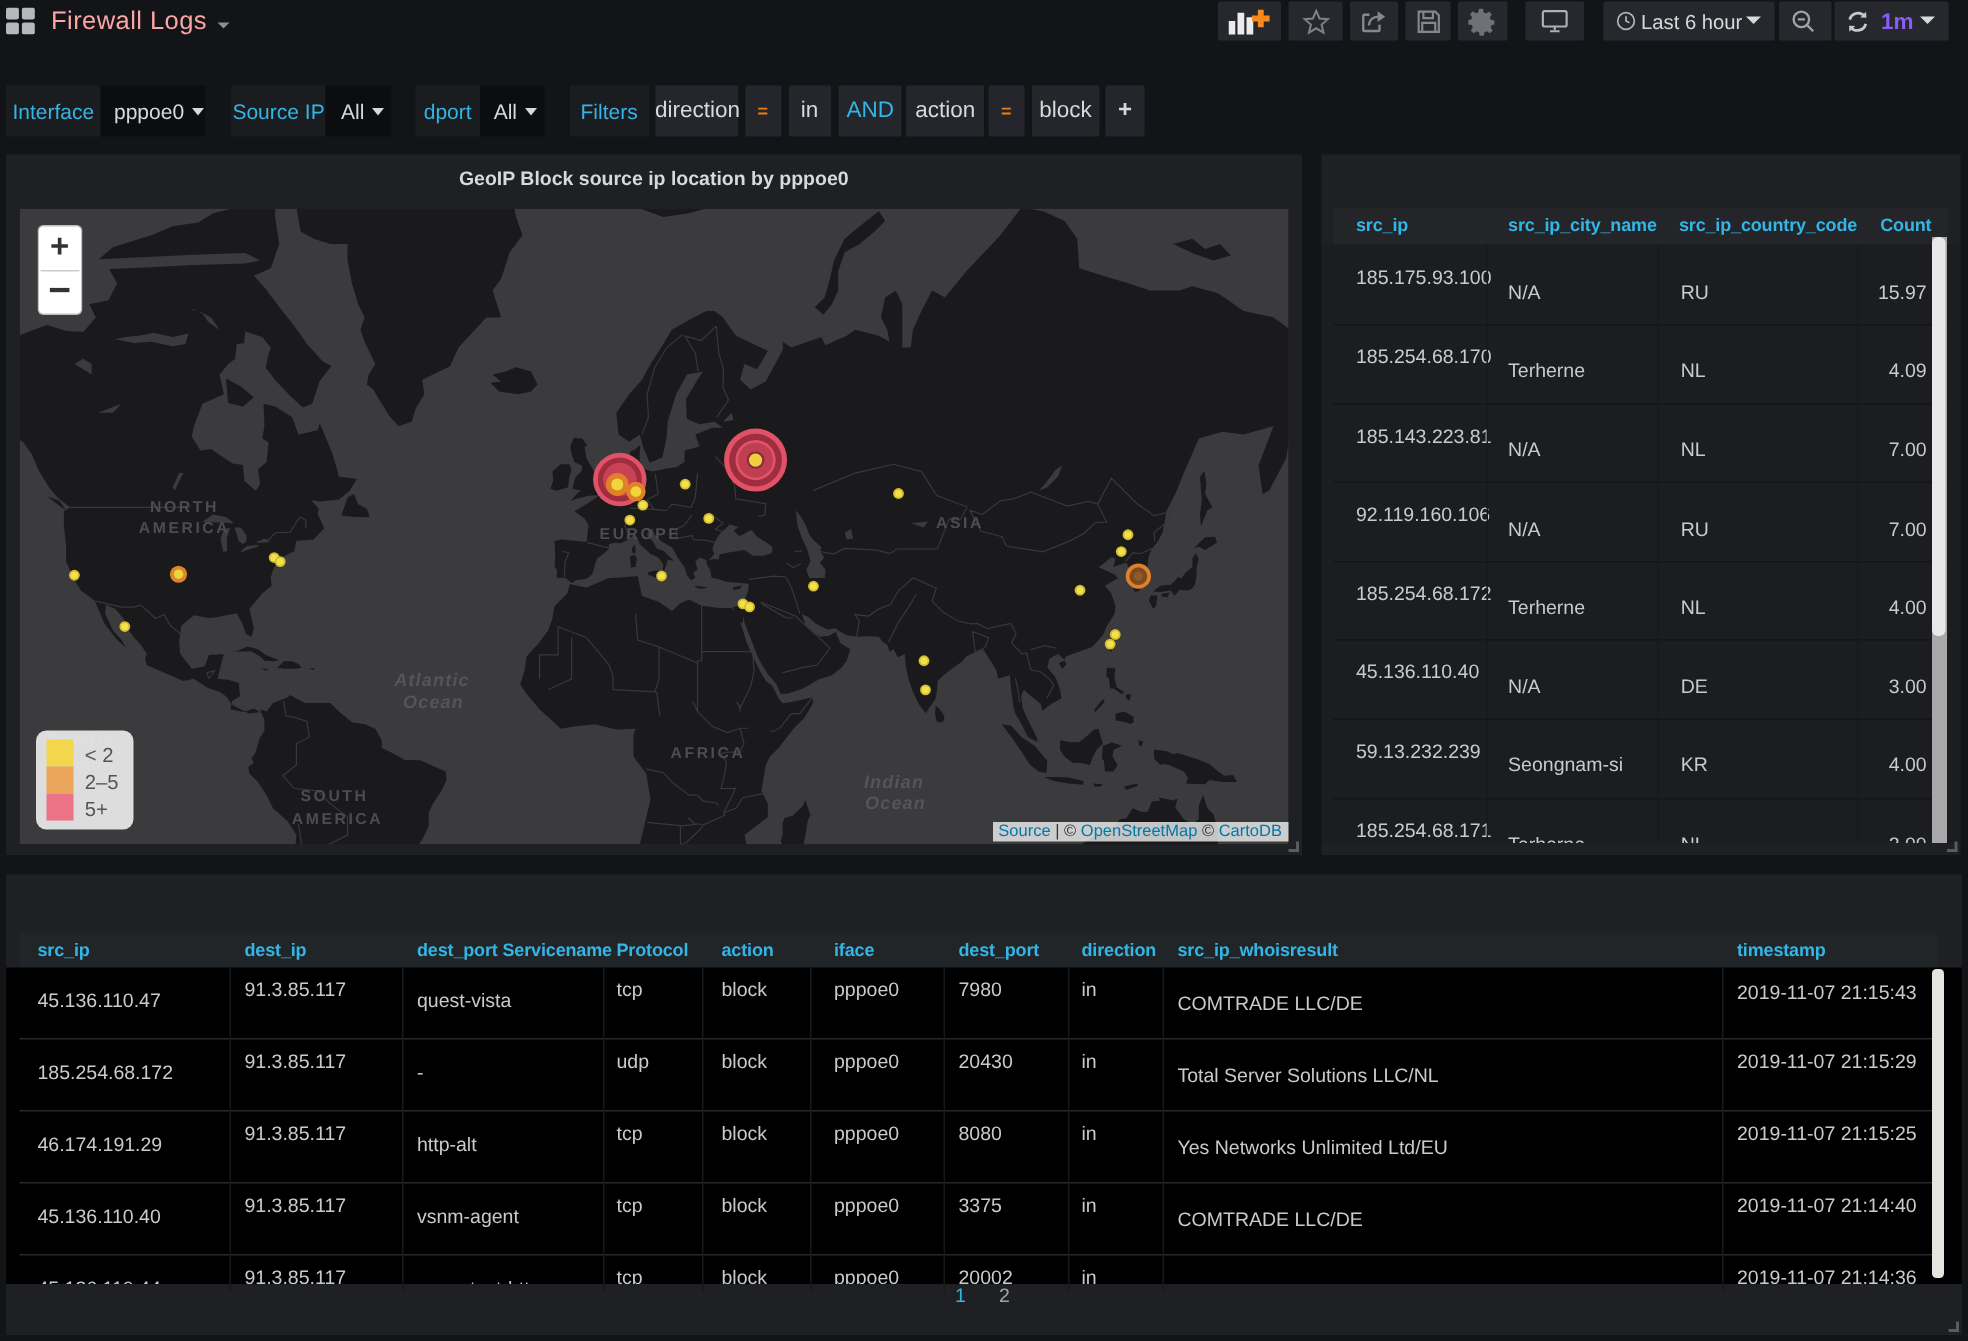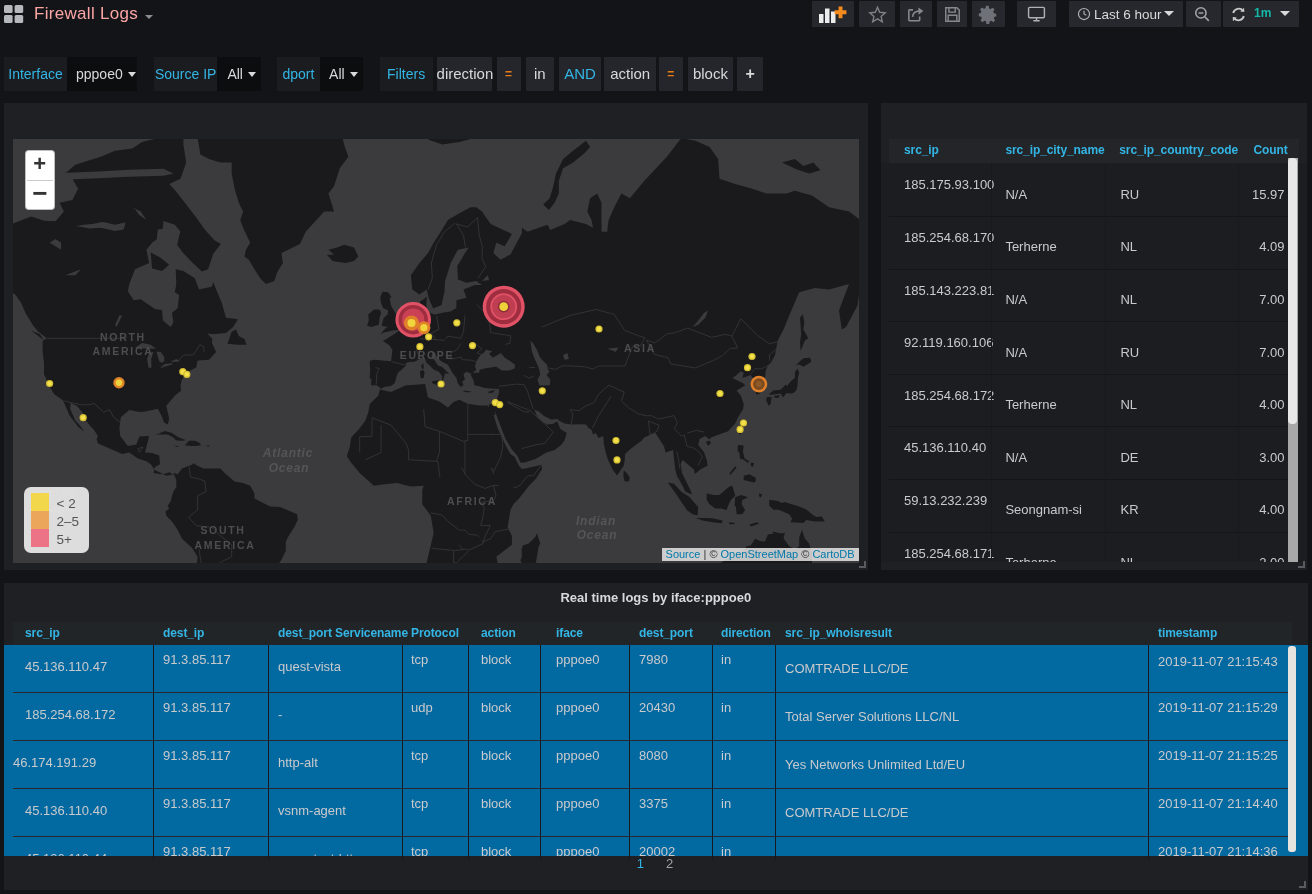--- a/index.html
+++ b/index.html
@@ -75,40 +75,41 @@
     <circle cx="10" cy="10" r="6.5" fill="none" stroke="#9fa3a8" stroke-width="2"></circle>
     <path d="M7 10h6M15 15l5 5" stroke="#9fa3a8" stroke-width="2" fill="none"></path>
   </svg>
 <div class="navbtn" style="left:1223px;width:76px"></div>
 <svg class="abs" style="left:1230px;top:5.5px" width="17" height="17" viewBox="0 0 24 24">
 <path d="M4.5 10A8 8 0 0118.5 6.8" fill="none" stroke="#c7c8ca" stroke-width="2.6"></path>
 <path d="M19.8 2.5l.4 5.8-5.8-.4z" fill="#c7c8ca"></path>
 <path d="M19.5 14A8 8 0 015.5 17.2" fill="none" stroke="#c7c8ca" stroke-width="2.6"></path>
 <path d="M4.2 21.5l-.4-5.8 5.8.4z" fill="#c7c8ca"></path>
 </svg>
-<div class="abs" style="left:1254px;top:6px;font-size:12px;color:#14b8a6;font-weight:bold">1m</div>
+<div class="abs" style="left:1254px;top:6px;font-size:15px;color:#8b5cf6;font-weight:bold">1m</div>
 <div class="abs" style="left:1280px;top:11px;width:0;height:0;border-left:5px solid transparent;border-right:5px solid transparent;border-top:5.5px solid #d8d9da"></div>
 
 <div class="fl-label" style="left:4px;width:63px">Interface</div>
 <div class="fl-value" style="left:67px;width:70px"><span style="margin-left:9px">pppoe0</span><span class="caret"></span></div>
 <div class="fl-label" style="left:154px;width:63.4px">Source IP</div>
 <div class="fl-value" style="left:217.4px;width:43.3px"><span style="margin-left:10px">All</span><span class="caret"></span></div>
 <div class="fl-label" style="left:276.8px;width:43.3px">dport</div>
 <div class="fl-value" style="left:320.1px;width:42.7px"><span style="margin-left:9px">All</span><span class="caret"></span></div>
 <div class="fl-label" style="left:379.6px;width:53px">Filters</div>
 <div class="fl-tag" style="left:436.6px;width:55px">direction</div>
 <div class="fl-tag" style="left:496.6px;width:24px;color:#eb7b18;font-weight:bold;font-size:12px">=</div>
 <div class="fl-tag" style="left:525.6px;width:28.3px">in</div>
 <div class="fl-tag" style="left:558.8px;width:42.6px;color:#33b5e5">AND</div>
 <div class="fl-tag" style="left:604.4px;width:51.5px">action</div>
 <div class="fl-tag" style="left:658.9px;width:23.8px;color:#eb7b18;font-weight:bold;font-size:12px">=</div>
 <div class="fl-tag" style="left:687.6px;width:45.6px">block</div>
 <div class="fl-tag" style="left:737.2px;width:25.8px;font-weight:bold;font-size:16px">+</div>
 
 <div class="panel" style="left:4px;top:103px;width:863.7px;height:467.4px">
+  <div class="ptitle" style="top:8px">GeoIP Block source ip location by pppoe0</div>
   <div class="abs" style="left:9px;top:36px;width:846.5px;height:423.5px;overflow:hidden">
     <svg width="846" height="424" viewBox="0 0 846 424" style="position:absolute;left:0;top:0">
 <rect x="0" y="0" width="846" height="424" fill="#3b3b3d"></rect>
 <path d="M-94.2,110.7L-82.8,103.7L-74.2,105.1L-79.9,84.9L-61.4,65.6L-37.3,73.4L-17.4,80.1L-3.1,85.7L18.2,77.6L31.0,81.7L48.1,82.5L56.6,85.7L76.5,89.6L87.9,88.8L102.1,91.9L110.6,90.4L117.8,65.6L124.9,75.1L133.4,80.9L141.9,78.4L150.5,82.5L149.0,96.4L139.1,103.7L133.4,110.7L136.2,123.9L122.0,130.2L116.3,145.0L114.9,152.2L120.6,161.3L127.7,160.3L141.9,170.0L149.0,171.0L149.9,181.6L157.6,188.1L160.4,183.5L159.0,174.0L164.7,169.0L166.1,156.0L161.8,153.3L163.3,145.0L162.7,130.2L170.4,132.0L181.8,139.2L186.0,150.6L198.8,147.8L200.2,143.3L208.8,163.9L213.0,178.8L225.0,180.2L220.1,188.1L213.0,194.0L200.2,195.3L194.5,194.4L199.4,200.1L198.8,203.6L203.1,213.1L196.0,220.7L184.6,221.5L183.2,228.5L173.2,233.4L169.0,240.8L167.5,246.2L168.1,251.5L161.8,256.7L153.3,266.8L156.2,279.8L154.7,285.5L151.0,283.6L148.5,276.6L144.8,269.8L140.5,270.7L130.6,272.7L126.3,273.0L116.3,271.1L107.8,278.2L106.4,289.2L107.2,297.0L114.9,306.9L123.4,305.4L126.3,297.6L136.2,297.0L132.0,313.5L139.1,314.1L146.2,316.4L147.0,325.2L141.9,328.1L140.5,333.9L147.6,335.3L151.9,334.8L156.2,333.3L164.1,338.2L160.4,335.6L153.3,336.8L141.9,331.0L137.7,325.2L133.4,322.3L124.9,319.4L116.3,313.5L109.2,315.0L85.0,304.5L83.6,300.0L85.0,297.0L80.8,290.8L76.5,286.1L72.2,280.4L69.4,273.3L63.7,266.8L57.5,264.1L57.2,270.1L62.3,281.4L68.0,287.7L71.1,292.7L65.1,287.7L56.6,276.6L50.1,261.4L41.0,254.9L36.7,247.6L31.0,235.3L31.0,223.9L29.6,211.9L29.6,201.9L33.8,199.3L25.3,192.7L19.6,185.8L12.5,174.0L8.2,163.9L2.6,156.0L-4.6,150.6L-11.7,145.0L-25.9,145.0L-37.3,142.1L-47.2,150.6L-51.5,158.7L-60.0,166.5L-68.6,169.0L-77.1,172.5L-84.2,174.0L-79.9,169.0L-74.2,163.9L-67.1,156.0L-64.3,153.3L-67.1,150.6L-77.1,147.8L-87.0,142.1L-84.2,136.2L-88.5,130.2L-82.8,123.9L-74.2,122.0L-85.6,117.4L-94.2,110.7ZM42.4,82.5L50.9,72.6L46.6,63.8L59.4,61.1L65.1,49.8L59.4,39.8L49.5,36.7L62.3,25.8L76.5,21.3L87.9,17.8L102.1,11.8L119.2,9.4L129.1,3.1L144.8,-0.8L159.0,-2.2L170.4,-11.7L170.4,5.6L173.2,23.6L167.5,39.8L156.2,44.9L163.3,52.7L173.2,65.6L183.2,78.4L191.7,90.4L201.7,101.5L207.9,105.1L200.2,114.8L195.1,130.2L188.9,132.6L180.3,124.6L170.9,114.8L163.3,105.1L167.5,92.7L161.8,85.7L151.9,82.5L143.4,80.1L133.4,80.9L127.7,72.6L117.8,67.4L110.6,66.5L102.1,71.7L96.4,80.1L87.9,83.3L79.4,84.9L70.8,85.7L62.3,87.3L53.8,85.7L42.4,83.3ZM87.9,82.5L96.4,72.6L110.6,65.6L122.0,70.0L127.7,78.4L116.3,82.5L102.1,85.7L87.9,82.5ZM137.7,113.4L147.6,118.7L156.2,125.8L149.0,132.0L139.1,129.6L137.7,113.4ZM214.5,204.8L218.7,192.7L223.0,190.4L225.8,197.1L231.5,200.1L233.5,205.7L224.4,205.7L214.5,204.8ZM18.2,191.8L26.7,194.9L31.0,201.4L25.3,197.1L18.2,191.8ZM252.9,145.0L247.2,139.2L241.5,130.2L235.8,120.7L231.5,117.4L232.9,110.7L237.2,103.7L230.1,88.8L227.3,80.9L230.1,72.6L225.8,63.8L221.6,49.8L218.7,34.6L218.7,23.6L207.3,23.6L196.0,20.1L187.4,15.4L184.6,-0.8L190.3,-14.5L184.6,-21.8L193.1,-45.8L207.3,-64.0L218.7,-74.0L255.7,-84.5L298.4,-74.0L321.1,-45.8L332.5,-29.4L326.8,-14.5L331.1,5.6L335.3,17.8L326.8,29.2L321.1,46.9L315.4,54.6L321.1,72.6L311.2,72.6L292.7,92.7L287.0,105.1L268.5,114.1L269.9,123.9L264.2,133.2L261.4,142.1L252.9,145.0ZM319.7,122.0L314.0,116.1L321.1,115.4L315.4,110.7L324.0,108.6L331.1,105.8L341.0,108.6L345.3,117.4L341.0,122.0L332.5,123.9L319.7,122.0ZM160.4,333.9L164.7,335.3L169.0,329.6L178.9,325.8L180.3,324.3L184.6,326.7L190.3,329.6L200.2,329.6L207.3,329.6L213.0,335.3L221.6,342.5L230.1,343.9L237.2,346.8L241.5,354.5L241.5,359.6L247.2,362.4L257.1,367.6L267.1,367.9L274.2,371.0L284.1,375.3L284.7,381.0L281.3,388.2L275.6,396.9L272.8,402.8L272.8,411.7L268.5,420.7L264.2,426.9L258.5,436.2L184.6,436.2L183.2,433.1L184.6,417.7L178.9,408.7L169.0,399.8L164.7,391.1L159.0,382.4L153.3,376.7L152.5,372.4L156.2,369.6L154.7,366.7L157.6,362.4L159.0,356.8L160.4,352.5L163.3,348.2L163.3,341.1L160.4,333.9ZM142.2,295.7L144.8,295.1L151.9,292.0L159.0,293.9L164.1,297.6L168.4,299.4L172.6,300.9L170.4,301.8L163.3,301.5L160.4,298.5L154.7,295.4L146.2,295.4L142.2,295.7ZM171.8,306.3L176.1,301.8L181.8,301.8L186.0,303.6L188.3,306.3L183.2,306.9L177.5,306.9L171.8,306.3ZM161.0,306.3L166.1,307.5L164.1,308.1L161.0,306.3ZM192.6,306.3L196.8,306.6L196.0,307.8L192.6,306.3ZM356.7,221.9L360.9,220.7L378.0,222.3L379.4,211.1L376.6,206.5L370.0,201.9L379.4,196.2L388.0,190.4L393.7,188.6L396.5,183.5L402.2,178.8L407.9,176.9L406.7,169.0L407.0,162.4L410.7,160.3L413.9,157.6L413.3,165.5L414.4,172.5L418.4,174.4L422.1,175.4L430.6,173.5L437.7,172.5L443.4,169.0L443.4,161.3L453.4,158.7L450.5,150.6L461.9,146.1L469.0,146.1L463.3,142.1L453.4,143.8L444.9,140.4L444.3,127.1L452.0,114.1L455.7,108.6L444.9,110.7L437.7,123.9L434.9,133.2L432.1,142.1L431.5,152.2L428.6,166.0L420.1,169.5L415.6,158.7L413.6,150.6L406.5,155.5L399.3,150.6L397.9,136.2L406.5,123.9L415.0,114.1L420.7,103.7L427.8,92.7L434.9,80.9L446.3,74.3L457.7,68.3L463.3,68.3L469.0,72.6L477.6,84.9L498.9,94.9L491.8,107.2L483.3,103.7L480.4,114.1L487.5,120.7L497.5,115.4L508.9,94.2L508.9,88.8L514.5,92.7L534.5,85.7L537.3,91.1L551.5,84.9L557.2,80.9L572.9,84.9L580.0,88.8L578.5,80.9L574.3,72.6L577.1,59.3L584.2,54.6L588.5,63.8L588.5,92.7L594.2,92.7L595.6,80.9L601.3,68.3L608.4,54.6L616.9,59.3L631.2,41.9L653.9,17.8L668.1,-0.8L682.4,1.8L696.6,8.1L705.1,20.1L706.5,39.8L722.2,44.9L739.2,49.8L753.5,54.6L773.4,54.6L781.9,51.8L799.0,56.5L816.0,68.3L836.0,72.6L847.3,80.9L867.2,76.8L887.2,88.8L895.7,110.7L890.0,117.4L875.8,120.7L867.2,145.0L847.3,146.1L844.5,166.5L833.1,188.1L828.8,190.4L826.0,171.5L836.0,145.0L816.0,150.6L801.8,148.9L786.2,153.3L776.2,176.4L770.5,190.4L764.8,201.4L762.0,216.0L758.6,222.7L754.9,226.6L752.6,232.3L752.0,240.1L750.6,247.9L746.4,254.9L743.5,255.6L742.1,251.5L743.5,244.4L740.7,240.8L737.8,236.0L729.3,239.0L730.7,233.4L727.9,232.3L722.2,237.1L719.3,239.0L730.7,244.4L732.1,246.5L723.6,251.5L727.9,256.7L730.7,265.1L730.1,270.1L725.0,278.2L722.2,284.5L715.1,292.3L708.0,294.8L698.0,298.5L696.6,300.6L692.3,297.0L686.6,300.0L685.2,306.0L690.9,312.9L693.7,320.8L694.6,326.7L688.0,330.1L681.8,335.0L680.9,330.4L673.8,324.6L669.6,320.8L667.6,325.2L669.0,333.9L672.4,341.1L678.1,352.5L678.9,355.6L672.4,352.5L668.1,343.9L663.9,336.8L662.4,331.0L661.0,319.4L660.2,311.1L652.5,313.5L651.1,307.5L645.4,298.5L642.5,293.9L636.8,296.0L631.2,298.5L628.3,302.1L622.6,306.0L616.9,310.5L612.1,315.0L611.8,320.8L610.7,326.7L608.4,330.1L605.6,334.2L604.1,336.5L599.9,331.0L595.6,322.3L592.8,314.1L590.8,304.5L590.2,297.0L585.6,299.1L582.8,293.9L580.0,295.4L578.5,290.8L575.7,289.2L572.9,285.5L565.7,285.2L558.6,285.5L551.5,284.5L545.8,281.4L544.4,279.8L538.7,280.7L531.0,276.9L525.9,272.4L521.4,270.4L523.9,277.2L528.8,282.3L533.9,285.5L539.6,284.9L544.1,282.3L547.3,289.9L553.8,293.9L551.5,301.5L548.1,306.0L541.6,311.1L533.0,313.8L522.5,320.0L511.7,323.5L507.4,323.5L504.6,317.0L498.9,310.5L492.6,300.0L488.4,289.2L483.3,275.9L482.7,271.7L482.1,276.3L479.0,275.6L476.4,270.4L475.6,265.8L482.7,263.8L485.0,257.0L485.8,254.6L486.1,250.1L477.0,249.4L470.5,248.7L466.2,247.2L461.4,246.2L460.5,241.1L458.2,237.1L457.7,234.9L461.9,233.8L466.2,233.8L466.5,230.8L472.7,229.3L483.3,227.7L488.9,231.5L496.1,231.5L501.7,229.6L502.0,225.8L497.5,222.3L491.8,218.8L488.4,214.8L487.5,214.3L483.3,216.8L479.8,218.4L476.1,214.8L479.3,212.3L473.3,210.7L470.5,213.9L468.2,215.2L465.6,218.8L463.3,222.7L461.9,227.3L463.3,230.4L459.1,234.9L453.4,232.7L450.5,235.3L452.0,240.8L449.1,242.6L450.5,246.2L447.7,247.9L444.9,244.4L443.4,239.0L439.2,233.4L434.9,225.8L427.8,221.9L423.0,216.8L422.1,213.5L419.3,213.9L418.4,218.0L422.1,221.9L424.9,226.6L429.2,228.1L436.3,234.9L432.1,234.2L430.6,239.3L429.2,243.0L428.9,241.5L429.2,237.1L427.8,235.3L425.8,232.7L420.7,230.4L416.4,226.2L413.6,223.9L412.1,220.0L408.7,218.4L405.0,221.1L400.8,223.1L397.4,222.7L392.8,223.9L393.1,226.6L390.0,229.6L385.1,233.4L383.7,237.1L382.8,240.8L381.7,244.0L378.0,246.9L370.9,247.9L368.3,249.7L363.8,246.2L358.1,246.2L358.4,240.8L356.7,239.0L357.2,231.5L356.7,221.9ZM366.9,250.4L378.0,252.9L392.2,246.5L412.1,245.1L415.0,258.4L426.4,262.4L434.9,268.4L440.6,263.1L446.3,260.7L454.8,264.8L466.2,266.4L474.7,266.4L481.0,277.2L484.7,289.2L488.9,298.5L493.2,307.5L497.5,315.0L501.7,317.9L506.0,326.7L508.9,329.9L514.5,329.0L520.2,327.8L528.8,325.8L529.0,329.9L523.1,339.6L516.0,346.8L506.0,359.6L500.3,365.3L497.5,371.0L496.1,379.6L494.6,388.2L498.9,396.9L498.9,405.7L483.3,417.7L486.1,430.0L412.1,430.0L420.7,394.0L417.8,376.7L409.3,365.3L409.3,351.1L410.7,346.8L397.9,347.4L383.7,343.9L369.5,345.4L360.9,346.8L346.7,333.9L338.2,323.8L333.9,317.3L336.8,307.5L338.2,298.5L346.7,289.2L352.4,281.4L355.3,273.3L356.7,265.1L365.2,256.7L366.9,250.4ZM367.5,194.9L372.3,189.5L374.6,188.1L368.6,186.8L370.0,181.2L370.9,178.8L374.6,175.4L375.2,171.5L370.0,169.0L368.1,163.9L367.2,158.7L369.5,152.8L375.2,153.3L378.6,158.2L376.6,158.7L378.0,166.5L379.4,169.0L382.3,174.0L384.3,178.8L388.5,183.5L387.7,189.5L384.6,191.3L380.9,191.3L376.6,192.2L370.9,193.6L367.5,194.9ZM366.6,170.5L368.1,174.0L366.6,178.8L365.8,185.8L358.1,188.1L354.1,186.8L355.8,181.2L355.3,175.4L360.9,170.5L366.6,170.5ZM530.2,65.6L536.7,59.3L540.1,47.9L543.0,34.6L550.1,20.1L560.1,11.8L572.9,1.8L577.1,8.1L571.4,14.2L560.1,23.6L550.1,29.2L545.8,41.9L545.8,54.6L541.6,63.8L535.9,70.9L530.2,65.6ZM769.1,23.6L781.9,20.1L790.4,27.0L800.4,23.6L807.5,31.3L796.1,34.6L783.3,30.3L769.1,23.6ZM415.0,0.5L426.4,-14.5L446.3,-11.7L460.5,-0.8L446.3,3.1L429.2,5.6L415.0,0.5ZM787.0,178.8L789.9,174.9L791.3,183.5L790.4,190.4L795.3,199.3L791.9,201.4L787.6,211.9L787.0,203.6L788.2,194.9L787.0,178.8ZM783.0,226.6L786.2,223.1L790.4,219.2L797.0,218.8L798.4,222.7L790.4,227.7L786.2,225.4L783.0,226.6ZM784.2,229.6L786.2,233.4L784.8,239.0L784.5,246.2L783.6,250.8L781.3,253.6L778.8,254.6L773.4,254.2L770.0,258.4L767.7,254.6L760.6,255.6L756.3,255.3L756.0,256.7L756.9,254.2L760.6,251.5L767.7,250.8L772.8,245.5L774.2,246.9L777.6,242.6L781.9,239.0L781.9,233.4L784.2,229.6ZM754.0,258.0L758.6,258.0L757.7,265.1L755.5,266.8L754.0,263.1L752.9,261.4L754.0,258.0ZM761.4,257.0L766.8,256.0L765.4,259.1L761.4,258.7L761.4,257.0ZM727.9,285.2L730.7,286.1L727.9,295.7L725.6,293.9L725.3,289.9L727.9,285.2ZM692.9,303.0L696.6,301.5L698.0,303.9L695.2,306.9L692.9,303.0ZM610.7,331.6L612.1,332.5L614.7,335.3L616.7,338.8L616.1,341.9L613.0,342.8L611.2,341.4L610.4,336.8L610.7,331.6ZM475.6,252.5L481.8,251.1L480.1,253.6L475.6,254.2L475.6,252.5ZM450.5,251.5L458.5,252.5L454.8,253.6L450.5,252.5L450.5,251.5ZM419.0,242.6L422.7,241.5L428.1,241.5L426.6,247.2L419.0,244.0L419.0,242.6ZM407.0,231.9L409.9,230.8L411.6,233.4L410.7,239.0L407.6,239.3L407.0,231.9ZM408.2,226.6L410.4,223.9L410.7,230.0L408.7,229.6L408.2,226.6ZM654.8,343.6L661.0,344.8L668.1,352.5L676.7,358.2L685.2,368.1L684.6,376.4L679.5,375.3L673.8,371.0L668.1,362.4L662.4,353.9L654.8,343.6ZM682.9,379.0L690.9,379.0L699.4,379.3L709.4,381.6L709.1,384.2L699.4,383.3L689.5,381.6L682.9,379.0ZM693.7,354.5L700.8,355.9L706.5,355.9L712.2,351.1L716.5,347.4L719.3,346.8L722.2,356.8L717.9,361.0L715.1,366.7L713.6,371.0L708.0,369.6L702.3,369.6L696.6,365.3L693.7,361.0L693.7,354.5ZM722.2,358.2L726.4,356.8L727.9,355.9L735.0,358.2L729.3,361.0L728.7,365.3L732.1,371.0L729.3,375.3L723.6,375.3L723.0,368.1L721.6,366.7L722.2,358.2ZM756.3,360.7L764.8,361.9L769.1,363.9L772.0,363.0L776.2,364.4L784.8,367.0L793.3,370.4L799.0,375.3L803.2,378.1L808.9,377.6L811.8,382.4L801.8,382.4L793.3,381.0L790.4,383.9L777.6,383.3L779.1,379.6L776.2,375.3L766.3,371.0L763.4,370.4L760.6,371.0L756.3,366.7L756.3,360.7ZM725.0,306.0L730.7,306.6L729.9,312.6L731.6,319.4L736.4,322.3L735.0,323.8L729.3,320.0L727.0,320.0L726.4,313.5L724.5,312.0L725.0,306.0ZM730.7,336.8L736.4,335.3L742.7,338.8L742.7,342.5L740.7,343.6L737.0,342.5L730.7,341.1L730.7,336.8ZM717.1,335.9L716.5,334.2L722.2,327.2L723.6,328.7L717.1,335.9ZM737.8,323.8L741.2,324.1L739.8,328.1L737.8,326.7L737.8,323.8ZM736.4,385.3L744.9,383.3L745.8,384.7L737.8,387.6L736.4,385.3ZM715.9,383.3L722.2,383.9L720.8,385.3L716.5,385.3L715.9,383.3ZM746.1,354.5L749.2,355.3L747.8,358.7L746.1,357.3L746.1,354.5ZM742.1,399.8L747.8,402.2L752.0,402.5L754.9,395.4L760.6,394.6L759.2,392.5L766.3,394.0L769.1,394.6L772.0,393.4L770.5,399.2L776.2,407.2L781.9,410.2L786.2,407.2L786.2,398.4L789.0,390.8L791.9,399.8L796.1,404.2L799.0,414.7L799.0,436.2L705.1,436.2L706.5,430.0L708.0,423.8L715.1,419.2L722.2,417.7L730.7,411.7L733.6,407.2L737.8,406.6L742.1,399.8ZM523.9,394.3L526.5,402.2L527.3,404.2L525.3,408.7L524.5,414.7L521.7,430.0L511.7,430.0L507.4,421.6L508.9,417.4L508.6,410.2L510.0,406.3L515.4,404.8L518.8,401.6L522.2,398.1L523.9,394.3Z" fill="#1a1a1c" fill-rule="nonzero"></path>
 <path d="M33.8,199.3L112.9,199.3M112.9,199.3L114.1,198.0M147.6,228.9L159.0,224.6M158.4,222.3L165.3,221.5L170.9,216.0L180.3,216.0L186.9,205.7L190.9,207.8L190.9,213.1M50.6,261.8L68.0,265.8L75.9,265.8L81.1,264.4L90.7,273.3L96.4,270.7L100.7,278.2L107.5,283.6M126.3,313.5L130.0,308.1L124.9,309.6L126.3,313.5M176.1,328.1L177.5,338.2L184.6,339.6L191.7,341.9L193.1,352.5L184.6,356.8L184.6,371.0L175.5,378.1L183.2,386.7L198.8,388.2L207.3,396.9L218.7,405.7L218.7,417.7L206.5,423.8L205.9,436.2M186.0,410.2L188.0,423.8L192.6,426.2L192.8,436.2M219.9,436.2L225.0,439.4L229.5,430.0L228.4,436.2M359.0,278.8L359.0,297.6L346.7,297.6L346.7,313.5M368.1,286.1L368.1,313.5L352.4,320.8M359.0,278.8L378.0,286.1L392.8,303.9L395.6,311.1L395.6,320.8M410.7,270.1L412.1,287.7L426.4,292.3L426.4,313.5L423.5,322.3M454.8,264.8L454.8,301.5L452.0,301.5L452.0,335.3M454.8,295.4L480.7,295.4M426.4,292.3L452.0,303.0M395.6,320.8L423.5,322.3M378.6,222.7L392.8,226.2M362.4,228.5L366.1,229.6L363.8,235.3L363.2,245.5M405.0,205.3L403.6,211.9L405.6,216.0L405.0,220.7M407.0,199.7L423.0,200.6L431.8,201.4M423.8,176.9L425.8,190.4L418.4,194.0L423.0,200.6M452.0,176.4L450.5,192.7L447.7,199.3L434.9,197.1L432.6,200.1M463.9,165.5L471.9,174.0L476.7,184.5L477.6,193.6L497.5,196.7L496.9,204.4L492.4,205.3M459.4,202.7L469.0,209.8L463.9,213.9L468.2,215.2M448.3,204.4L443.4,211.1L437.7,213.9L438.6,220.0L448.3,218.0L449.1,220.7L457.7,221.1L463.3,222.7M415.0,150.6L419.3,139.2L418.4,123.9L423.5,105.8L431.5,92.7L442.0,84.1M452.5,108.6L450.5,96.4L443.4,84.9L454.5,88.0L464.5,78.4M464.8,139.2L472.7,127.7L469.0,119.4L469.3,107.2L466.2,96.4L464.5,78.4M486.1,247.2L503.7,245.1L511.1,245.8M511.1,236.4L516.0,239.3L521.1,236.7M520.2,270.1L514.8,253.2L511.1,245.8M494.6,263.4L510.8,272.7L516.0,273.0M494.1,262.4L517.4,271.7L540.4,293.0L531.6,304.5L523.1,305.7L508.6,309.6M558.1,285.8L559.8,275.0L556.9,270.7L566.0,271.7L572.6,267.1L580.8,263.8L583.7,258.7L585.9,254.9L595.9,246.2M579.4,289.2L585.6,276.6L594.2,263.4L597.9,257.0M635.1,282.0L646.0,286.1L644.0,292.3L637.1,296.0L635.4,282.0M661.0,276.6L664.4,283.6L661.3,289.6L668.4,297.0L671.3,296.0M671.3,296.0L674.1,307.5L680.9,309.0L686.9,313.8L689.5,317.9L684.9,326.4M663.9,312.9L665.9,322.3L666.7,329.6M516.5,228.5L521.9,228.5M533.0,228.5L542.7,230.4L550.1,226.6L571.4,227.7L580.2,230.0L585.1,227.0L611.8,227.0M528.8,188.1L557.2,176.4L582.8,170.5L601.3,175.4L611.5,191.3L625.5,196.7L632.0,198.8M611.8,227.0L619.8,206.9L626.9,207.8L632.0,198.8M633.4,201.0L641.7,204.0L653.9,194.9L662.4,193.6L674.4,189.1L690.6,195.3L698.6,198.4L712.5,195.3L718.8,197.1M633.4,201.0L641.1,215.2L655.1,218.8L657.9,225.0L682.4,228.9L699.4,221.9L709.4,216.8L717.3,209.4L724.7,209.0L718.8,197.1M718.8,197.1L727.9,179.8L744.9,196.7L756.3,204.8L766.8,202.3L766.3,207.8L756.3,216.0L756.9,221.9M737.5,235.3L742.1,229.6L747.8,230.0L755.2,226.6M744.1,242.6L748.6,240.4M595.9,246.2L611.2,253.2L608.4,261.8L615.5,268.8L625.5,275.0L634.3,276.9L638.3,276.6L645.4,280.1L661.0,276.6M674.1,294.2L683.2,291.4L690.9,293.0M467.9,363.6L471.3,369.0L469.6,379.6L467.6,386.7L477.3,386.5L469.6,402.8L470.2,404.5L455.7,411.1L452.8,410.2L440.6,411.7L440.6,423.8L443.4,423.8L455.7,412.0M418.4,409.3L440.6,411.4M497.5,389.6L482.1,392.8L477.6,399.8L469.6,402.8M445.7,406.0L450.3,410.5M430.6,444.6L440.6,432.5L440.6,423.8M472.7,425.0L474.7,438.8M417.8,373.8L429.2,376.1L434.9,382.4L446.3,391.1L452.0,391.1L455.7,395.1L464.5,396.3L466.2,398.1M426.9,338.2L424.9,322.6L423.5,322.3M448.8,328.4L452.0,335.3L461.6,345.1L471.9,349.4L480.4,346.5L485.8,346.5M480.4,346.5L483.0,356.8L480.1,362.4L471.3,362.4L467.9,363.6M500.3,348.2L502.9,348.5L507.4,345.9L514.5,336.8L520.2,336.8L528.8,325.8M478.1,295.4L488.7,295.4L489.8,308.1L487.5,318.5L480.7,332.5L478.1,329.0L480.1,332.5L480.7,335.3" fill="none" stroke="#38383a" stroke-width="0.8"></path>
 <path d="M144.8,90.4L159.0,88.8L166.1,96.4L163.3,110.7L153.3,115.4L143.4,103.7L144.8,90.4ZM48.1,40.8L48.1,34.0L85.0,32.4L116.3,30.8L150.5,29.7L160.4,34.6L150.5,36.7L116.3,37.7L85.0,39.3L48.1,40.8ZM121.7,209.0L129.1,204.0L137.7,205.7L143.1,209.8L133.4,209.4L121.7,209.0ZM135.7,228.9L134.0,220.0L136.2,213.9L140.5,212.7L138.2,220.0L138.5,228.5L135.7,228.9ZM146.2,221.9L143.4,212.7L147.6,212.7L151.3,218.0L151.3,221.9L149.0,223.9L146.2,221.9ZM147.6,228.1L151.9,225.0L159.3,224.3L159.0,225.4L153.3,227.0L147.6,228.1ZM157.6,222.7L163.3,220.0L167.0,221.9L164.7,222.7L157.6,222.7ZM36.7,103.7L42.4,100.1L48.1,103.7L48.1,110.7L36.7,103.7ZM52.3,136.2L68.0,130.2L62.3,136.2L52.3,136.2ZM103.5,188.1L102.1,185.8L106.4,176.4L109.2,176.4L103.5,188.1ZM526.5,246.5L524.5,240.8L527.3,235.3L525.3,227.7L521.7,220.0L518.8,211.9L517.4,201.4L520.2,204.4L523.9,210.7L526.8,218.0L530.2,221.9L534.5,225.8L533.9,228.5L536.4,232.7L533.6,236.0L537.3,240.8L537.0,246.2L526.5,246.5ZM469.0,142.1L474.7,136.2L476.1,141.0L469.0,142.1ZM594.2,209.8L605.6,208.6L602.7,212.7L594.2,209.8ZM679.5,188.1L683.8,183.5L690.9,174.0L695.2,171.5L692.3,178.8L685.2,185.8L679.5,188.1ZM550.1,216.0L554.4,213.9L555.8,220.0L551.5,220.7L550.1,216.0Z" fill="#3b3b3d"></path>
 <text x="110" y="202" class="lc">NORTH</text>
         <text x="110" y="216" class="lc">AMERICA</text>
         <text x="414" y="220" class="lc">EUROPE</text>
         <text x="627" y="213" class="lc">ASIA</text>
@@ -260,34 +261,33 @@
     <div class="vsep" style="left:224px;top:0;height:100%"></div>
     <div class="vsep" style="left:357px;top:0;height:100%"></div>
   </div>
 
   <div class="abs" style="right:9px;top:55px;width:10px;bottom:8px;background:#a8a8a8"></div>
   <div class="abs" style="right:10px;top:55px;width:9px;height:266px;background:#e8e8e8;border-radius:4px"></div>
   <div class="abs" style="right:2px;bottom:2px;width:7px;height:7px;border-right:2px solid #585b60;border-bottom:2px solid #585b60"></div>
 </div>
 
 <div class="panel" style="left:4px;top:583px;width:1303.5px;height:307px">
-  <div class="ptitle" style="top:7px">Real time logs by iface:pppoe0</div>
   <div class="abs" style="left:9px;top:39px;right:16px;height:23px;background:#222528">
     <div class="th" style="left:12px">src_ip</div>
       <div class="th" style="left:150px">dest_ip</div>
       <div class="th" style="left:265px">dest_port Servicename</div>
       <div class="th" style="left:398px">Protocol</div>
       <div class="th" style="left:468px">action</div>
       <div class="th" style="left:543px">iface</div>
       <div class="th" style="left:626px">dest_port</div>
       <div class="th" style="left:708px">direction</div>
       <div class="th" style="left:772px">src_ip_whoisresult</div>
       <div class="th" style="left:1145px">timestamp</div>
   </div>
-  <div class="abs" style="left:0;top:62px;right:0;height:210.8px;overflow:hidden;background:#0369a1">
+  <div class="abs" style="left:0;top:62px;right:0;height:210.8px;overflow:hidden;background:#000000">
     <div class="brow" style="top:0px;height:48px">
         <div class="tc" style="left:12px;top:14.0px">45.136.110.47</div>
         <div class="tc" style="left:150px;top:6.5px">91.3.85.117</div>
         <div class="tc" style="left:265px;top:14.0px">quest-vista</div>
         <div class="tc" style="left:398px;top:6.5px">tcp</div>
         <div class="tc" style="left:468px;top:6.5px">block</div>
         <div class="tc" style="left:543px;top:6.5px">pppoe0</div>
         <div class="tc" style="left:626px;top:6.5px">7980</div>
         <div class="tc" style="left:708px;top:6.5px">in</div>
         <div class="tc" style="left:772px;top:15.5px">COMTRADE LLC/DE</div>
@@ -299,21 +299,21 @@
         <div class="tc" style="left:265px;top:14.0px">-</div>
         <div class="tc" style="left:398px;top:6.5px">udp</div>
         <div class="tc" style="left:468px;top:6.5px">block</div>
         <div class="tc" style="left:543px;top:6.5px">pppoe0</div>
         <div class="tc" style="left:626px;top:6.5px">20430</div>
         <div class="tc" style="left:708px;top:6.5px">in</div>
         <div class="tc" style="left:772px;top:15.5px">Total Server Solutions LLC/NL</div>
         <div class="tc" style="left:1145px;top:6.5px">2019-11-07 21:15:29</div>
       </div>
       <div class="brow" style="top:96px;height:48px">
-        <div class="tc" style="left:0;top:14.0px">46.174.191.29</div>
+        <div class="tc" style="left:12px;top:14.0px">46.174.191.29</div>
         <div class="tc" style="left:150px;top:6.5px">91.3.85.117</div>
         <div class="tc" style="left:265px;top:14.0px">http-alt</div>
         <div class="tc" style="left:398px;top:6.5px">tcp</div>
         <div class="tc" style="left:468px;top:6.5px">block</div>
         <div class="tc" style="left:543px;top:6.5px">pppoe0</div>
         <div class="tc" style="left:626px;top:6.5px">8080</div>
         <div class="tc" style="left:708px;top:6.5px">in</div>
         <div class="tc" style="left:772px;top:15.5px">Yes Networks Unlimited Ltd/EU</div>
         <div class="tc" style="left:1145px;top:6.5px">2019-11-07 21:15:25</div>
       </div>

